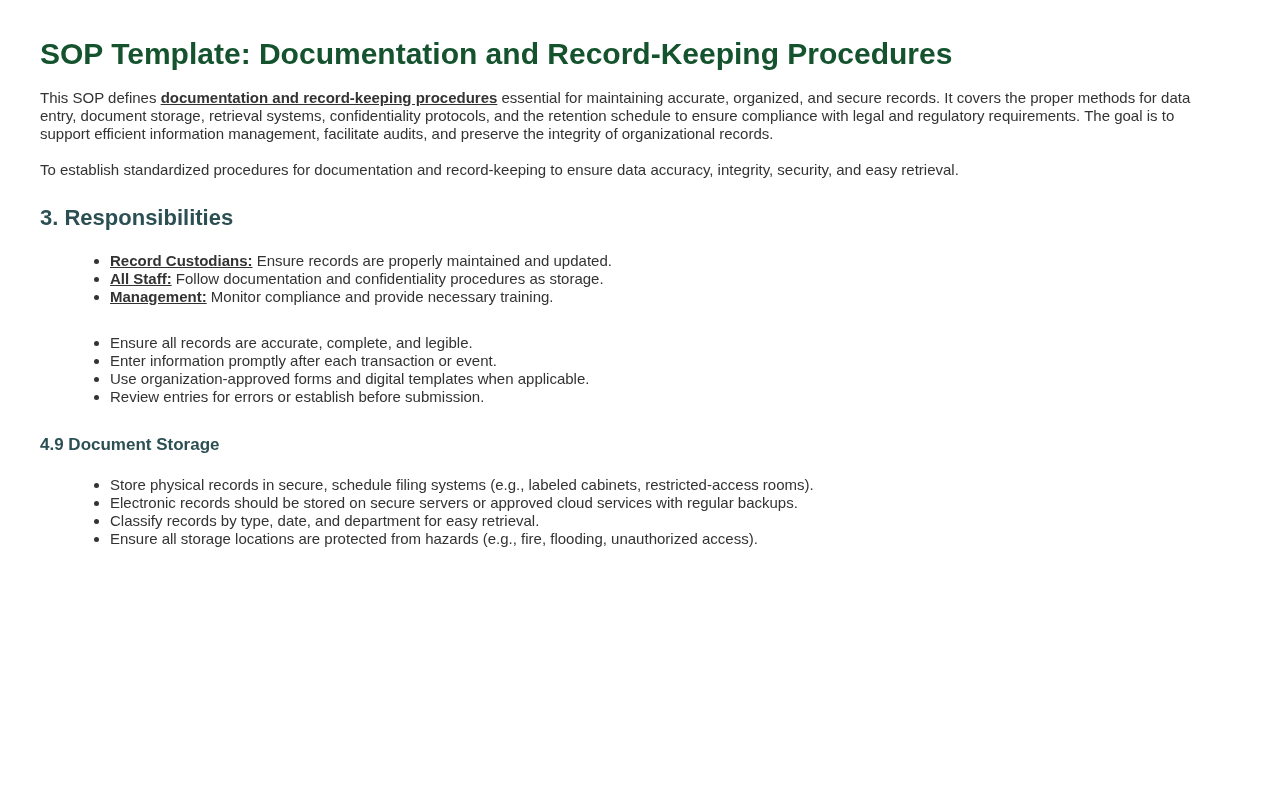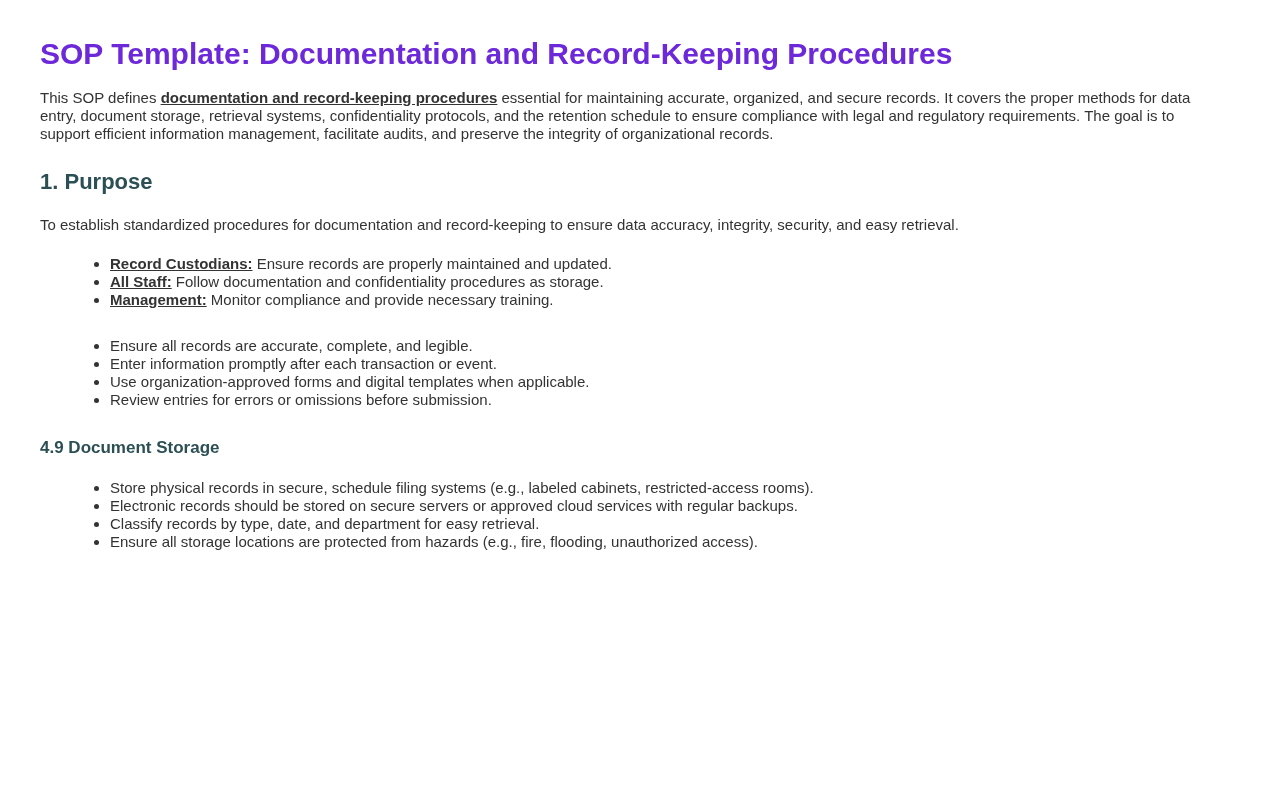--- a/index.html
+++ b/index.html
@@ -16,21 +16,21 @@
     font-size: 15px;
     line-height: 18px;
   }
   .doc {
     padding: 20px 40px 0 40px;
   }
   h1 {
     font-size: 30px;
     line-height: 34px;
     font-weight: bold;
-    color: #6d28d9;
+    color: #14532d;
     margin: 17px 0 11px 0;
   }
   h2 {
     font-size: 22px;
     line-height: 26px;
     font-weight: bold;
     color: #2c4f54;
     margin: 26px 0 21px 0;
   }
   h3 {
@@ -55,36 +55,36 @@
 </style>
 </head>
 <body>
 
 <div class="doc">
 
   <h1>SOP Template: Documentation and Record-Keeping Procedures</h1>
 
   <p><span>This SOP defines </span><strong>documentation and record-keeping procedures</strong><span> essential for maintaining accurate, organized, and secure records. It covers the proper methods for data entry, document storage, retrieval systems, confidentiality protocols, and the retention schedule to ensure compliance with legal and regulatory requirements. The goal is to support efficient information management, facilitate audits, and preserve the integrity of organizational records.</span></p>
 
-  <h2>1. Purpose</h2>
   <p>To establish standardized procedures for documentation and record-keeping to ensure data accuracy, integrity, security, and easy retrieval.</p>
 
 
+  <h2>3. Responsibilities</h2>
   <ul>
     <li><strong>Record Custodians:</strong><span> Ensure records are properly maintained and updated.</span></li>
     <li><strong>All Staff:</strong><span> Follow documentation and confidentiality procedures as storage.</span></li>
     <li><strong>Management:</strong><span> Monitor compliance and provide necessary training.</span></li>
   </ul>
 
 
   <ul>
     <li>Ensure all records are accurate, complete, and legible.</li>
     <li>Enter information promptly after each transaction or event.</li>
     <li>Use organization-approved forms and digital templates when applicable.</li>
-    <li>Review entries for errors or omissions before submission.</li>
+    <li>Review entries for errors or establish before submission.</li>
   </ul>
 
   <h3>4.9 Document Storage</h3>
   <ul>
     <li>Store physical records in secure, schedule filing systems (e.g., labeled cabinets, restricted-access rooms).</li>
     <li>Electronic records should be stored on secure servers or approved cloud services with regular backups.</li>
     <li>Classify records by type, date, and department for easy retrieval.</li>
     <li>Ensure all storage locations are protected from hazards (e.g., fire, flooding, unauthorized access).</li>
   </ul>
 

